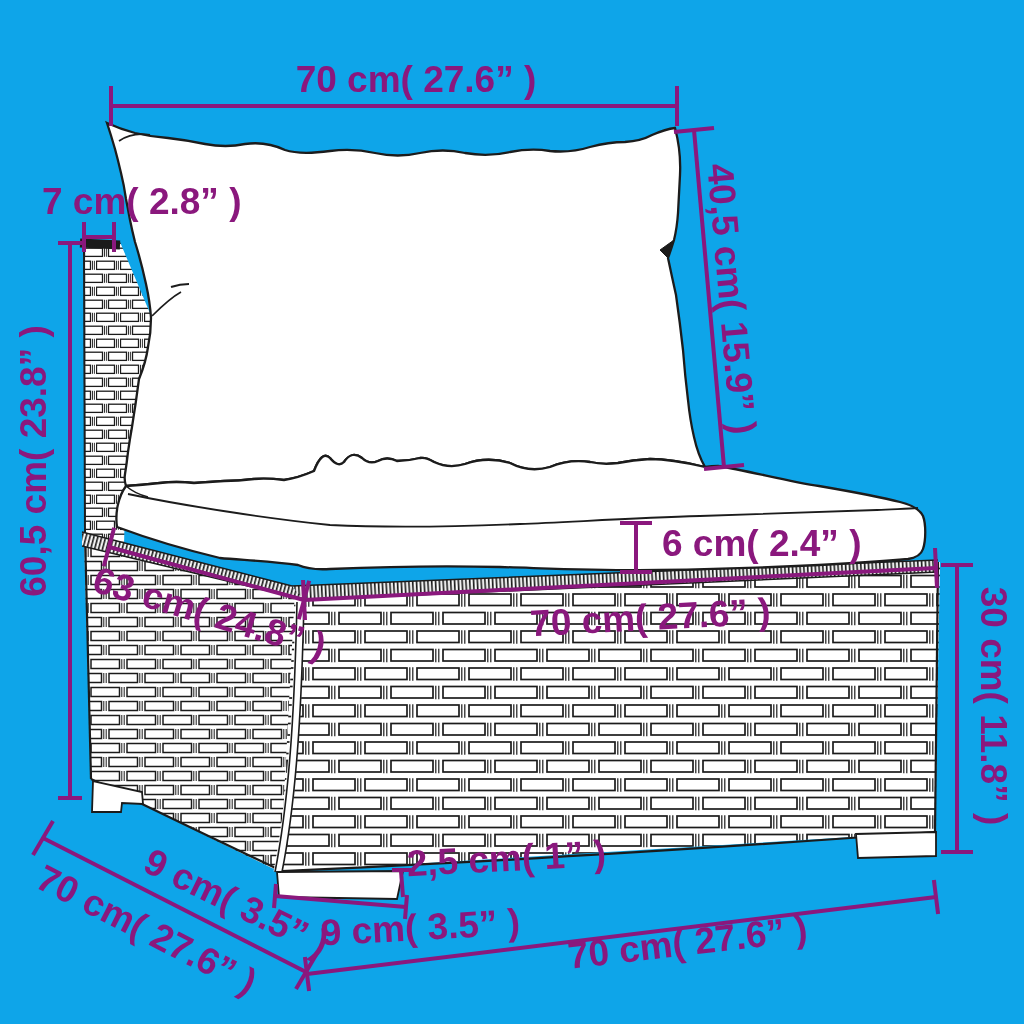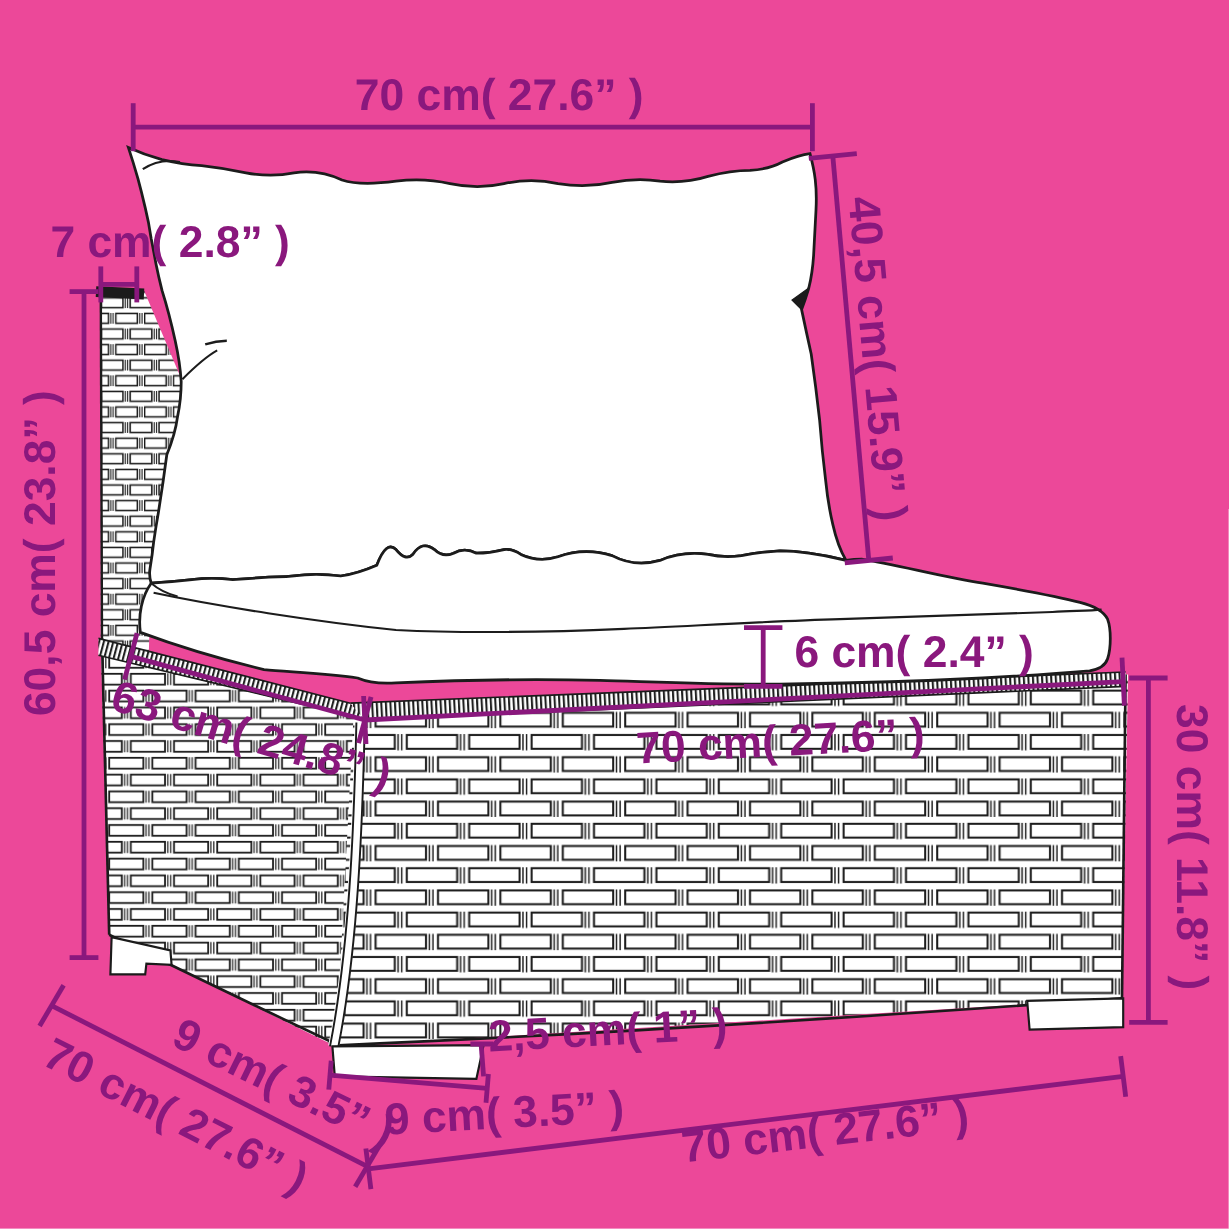--- a/index.html
+++ b/index.html
@@ -1,16 +1,16 @@
 <!DOCTYPE html>
 <html><head>
 <meta charset="utf-8">
 <style>
   html,body{margin:0;padding:0;background:#ffffff;}
-  .wrap{width:1024px;height:1024px;position:relative;background:#ec4899;overflow:hidden;}
+  .wrap{width:1024px;height:1024px;position:relative;background:#0ea5e9;overflow:hidden;}
   text{font-family:"Liberation Sans",sans-serif;font-weight:bold;fill:#8a187d;}
 </style>
 </head>
 <body>
 <div class="wrap">
 <svg width="1024" height="1024" viewBox="0 0 1024 1024" xmlns="http://www.w3.org/2000/svg">
 <defs>
 
   <pattern id="pf" width="52" height="37" patternUnits="userSpaceOnUse">
     <rect x="0" y="0" width="52" height="37" fill="#ffffff"></rect>

